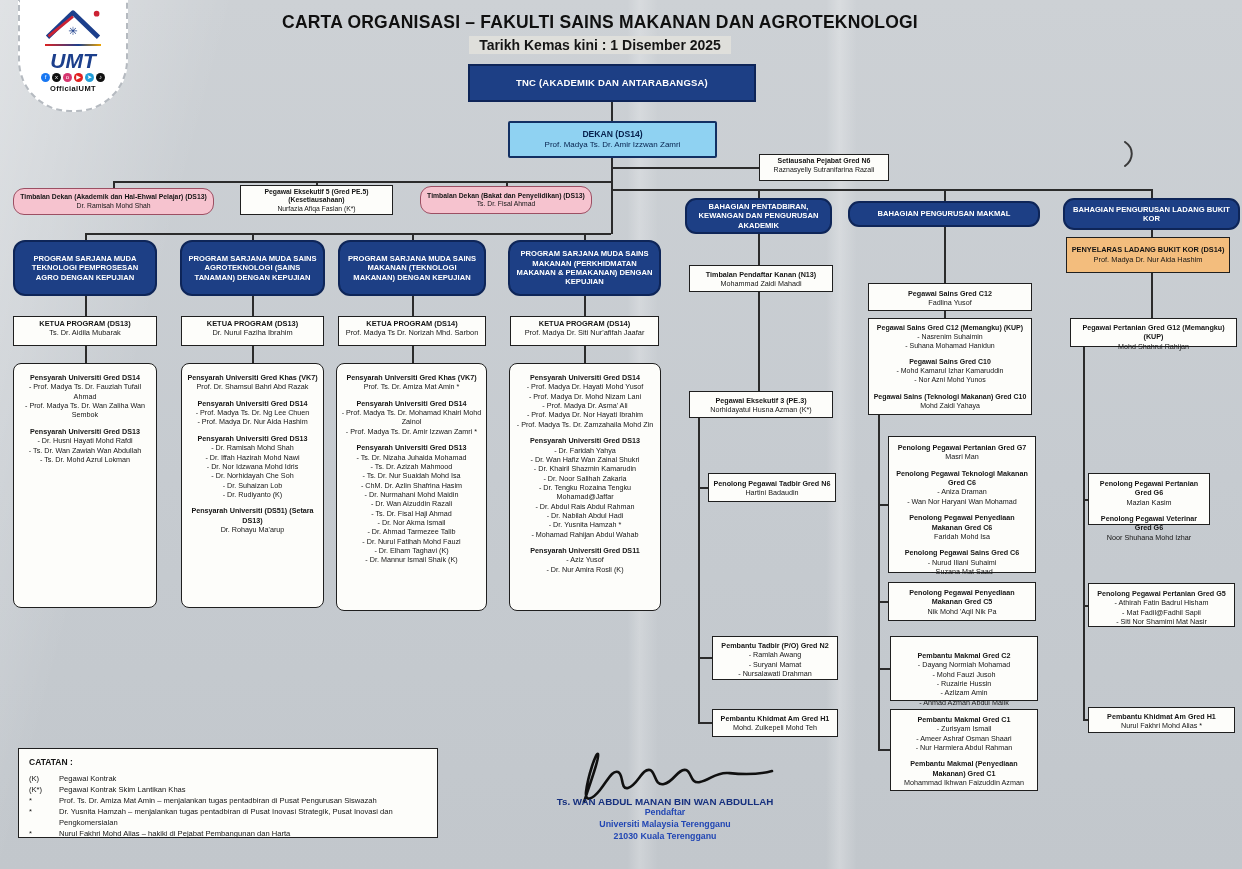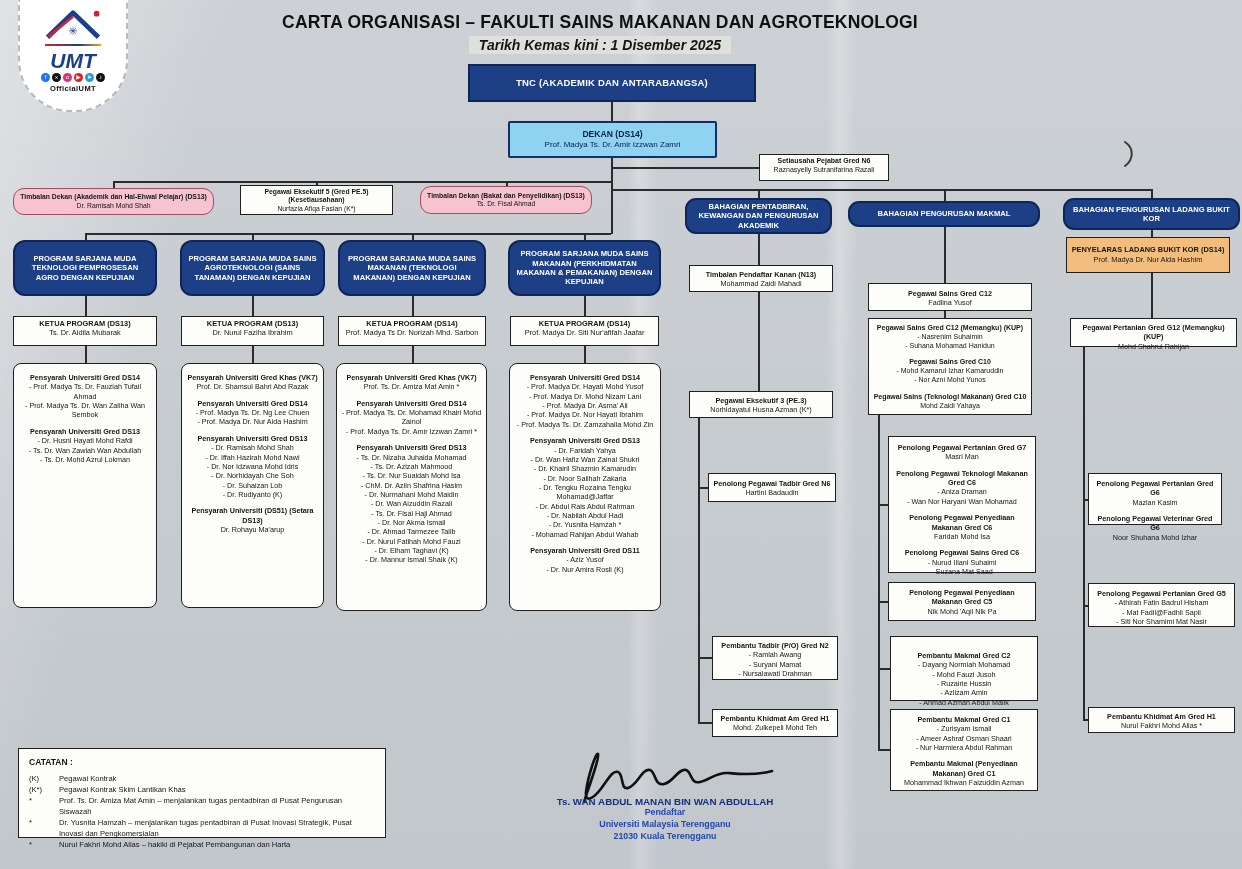--- a/index.html
+++ b/index.html
@@ -40,40 +40,40 @@
   .sec-title{font-weight:bold;}
   .b{font-weight:bold;}
   .tnc{font-size:9.5px;letter-spacing:.2px;}
   .dekan{
     background:#8fd2f2;border:2.2px solid #123063;color:#06214d;border-radius:2px;
     display:flex;flex-direction:column;align-items:center;justify-content:center;line-height:1.3;
   }
   .prog-head{font-size:7.6px;border-radius:12px;}
   .bhg-head{font-size:7.6px;border-radius:11px;}
   .title1{font-size:17.5px;font-weight:bold;text-align:center;color:#101010;letter-spacing:.2px;}
-  .title2{font-size:14px;font-weight:bold;display:inline-block;background:#dfdfdb;padding:1px 10px;font-style:italic;}
+  .title2{font-size:14px;font-weight:bold;display:inline-block;background:#dfdfdb;padding:1px 10px;}
   .titlewrap{position:absolute;left:230px;top:12px;width:740px;text-align:center;}
   .orange{
     background:#f3bd7d;border:1.6px solid #1f1f1f;
     display:flex;flex-direction:column;align-items:center;justify-content:center;line-height:1.3;
   }
   
   .badge{
     position:absolute;left:18px;top:0;width:110px;height:112px;background:#fff;
     border:2px dashed #b5bac0;border-top:none;border-radius:0 0 52px 52px;
     display:flex;flex-direction:column;align-items:center;padding-top:8px;box-sizing:border-box;
   }
   .umt-word{font-size:21px;font-weight:bold;font-style:italic;color:#1c3f8c;line-height:1;margin-top:1px;}
   .umt-bar{width:56px;height:2px;background:linear-gradient(90deg,#d22 0%,#1c3f8c 60%,#f0a500 100%);margin:2px 0 3px 0;}
   .socrow{display:flex;gap:2px;margin-top:2px;}
   .soc{width:9px;height:9px;border-radius:50%;color:#fff;font-size:6px;line-height:9px;text-align:center;overflow:hidden;}
   .official{font-size:7.5px;font-weight:bold;letter-spacing:.4px;margin-top:2px;color:#111;}
   
   .catatan{
-    position:absolute;left:18px;top:748px;width:368px;height:90px;background:#fdfdfa;
+    position:absolute;left:18px;top:748px;width:420px;height:90px;background:#fdfdfa;
     border:1.6px solid #1f1f1f;box-sizing:border-box;padding:8px 10px;text-align:left;
   }
   .cat-title{font-weight:bold;font-size:8.5px;margin-bottom:6px;}
   .cat-row{display:flex;font-size:7.6px;line-height:1.45;}
   .cat-sym{width:30px;flex:none;}
   .cat-text{flex:1;}
   
   .sig-name{font-size:9.8px;font-weight:bold;color:#16307e;}
   .sig-line{font-size:8.8px;font-weight:bold;color:#2247b4;line-height:1.35;}
   .sigwrap{position:absolute;left:520px;top:796px;width:290px;text-align:center;}
@@ -424,21 +424,21 @@
   <div class="box orange" style="left:1066px;top:237px;width:164px;height:36px;font-size:7.4px">
     <div class="b">PENYELARAS LADANG BUKIT KOR (DS14)</div>
     <div>Prof. Madya Dr. Nur Aida Hashim</div>
   </div>
   <div class="box staff sq" style="left:1070px;top:318px;width:167px;height:29px;padding-top:4px">
       <div class="sec">
         <div class="sec-title">Pegawai Pertanian Gred G12 (Memangku) (KUP)</div>
         <div class="sec-member">Mohd Shahrul Rahijan</div>
       </div>
     </div>
-  <div class="box staff sq" style="left:1088px;top:473px;width:134px;height:52px;padding-top:5px">
+  <div class="box staff sq" style="left:1088px;top:473px;width:122px;height:52px;padding-top:5px">
       <div class="sec">
         <div class="sec-title">Penolong Pegawai Pertanian Gred G6</div>
         <div class="sec-member">Mazlan Kasim</div>
       </div>
       <div class="sec">
         <div class="sec-title">Penolong Pegawai Veterinar Gred G6</div>
         <div class="sec-member">Noor Shuhana Mohd Izhar</div>
       </div>
     </div>
   <div class="box staff sq" style="left:1088px;top:583px;width:147px;height:44px;padding-top:5px">

